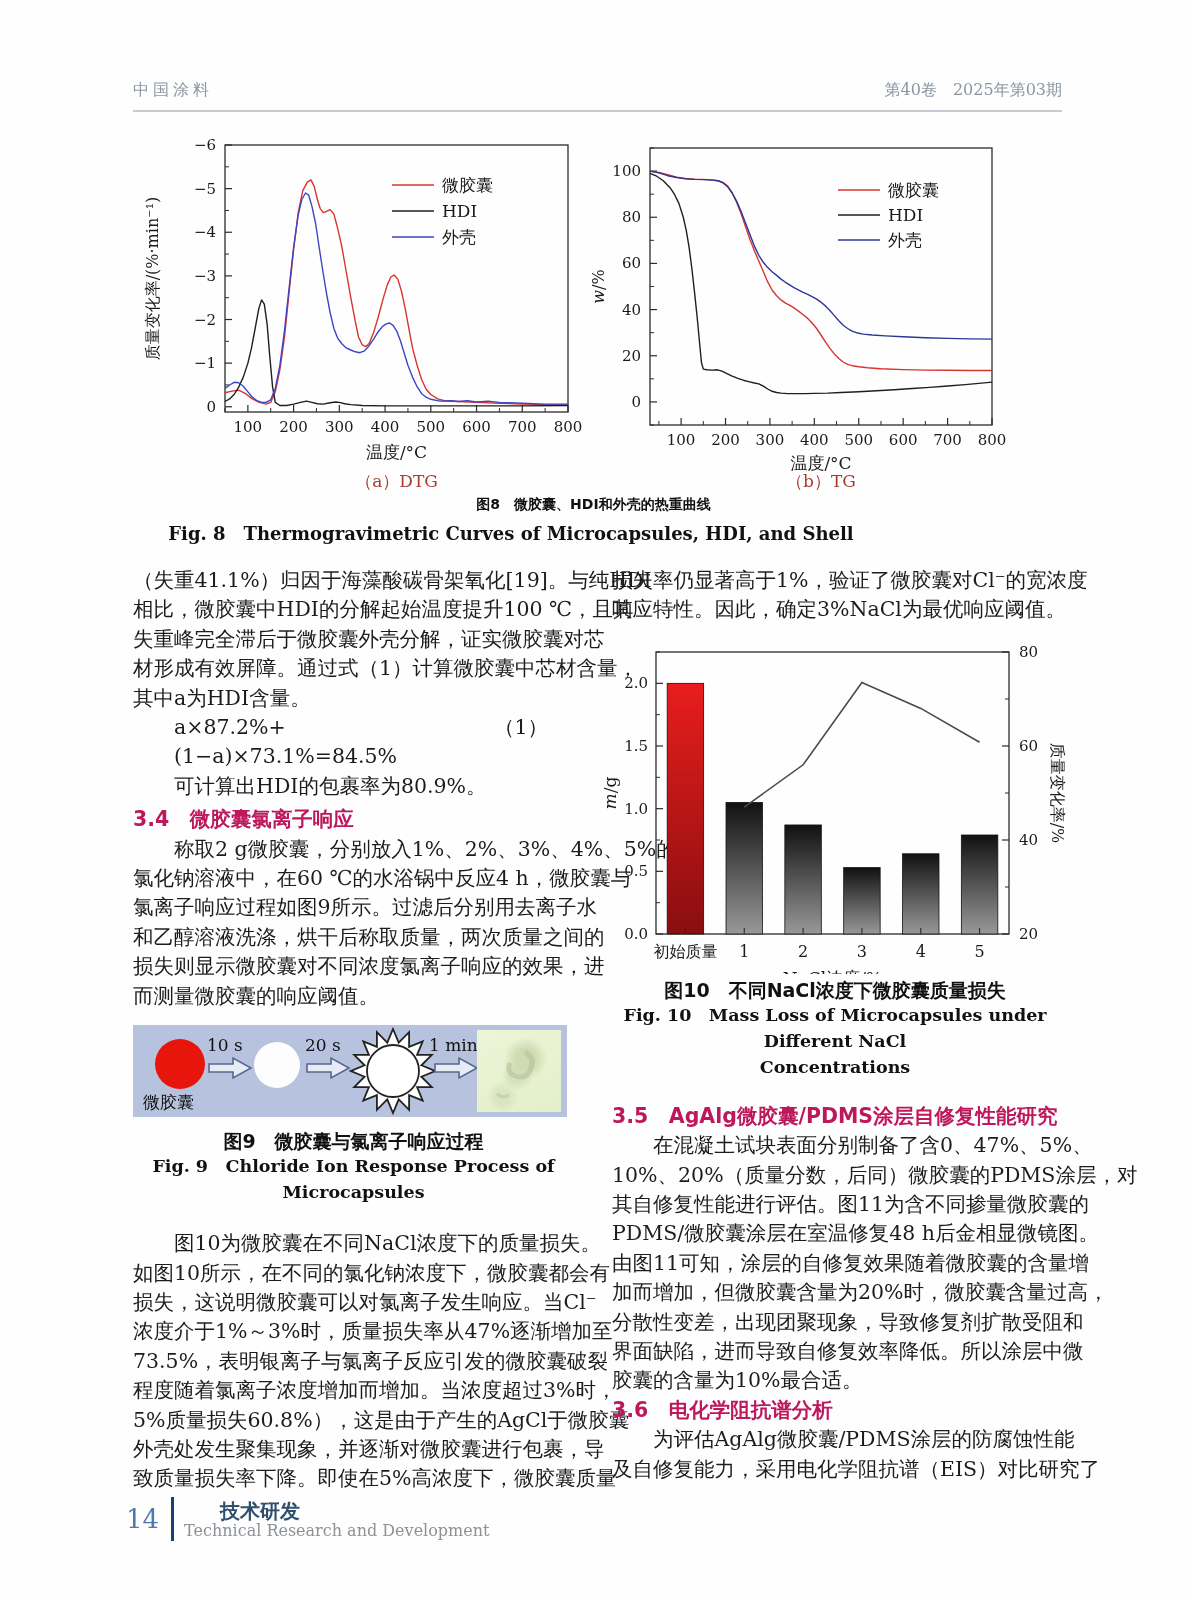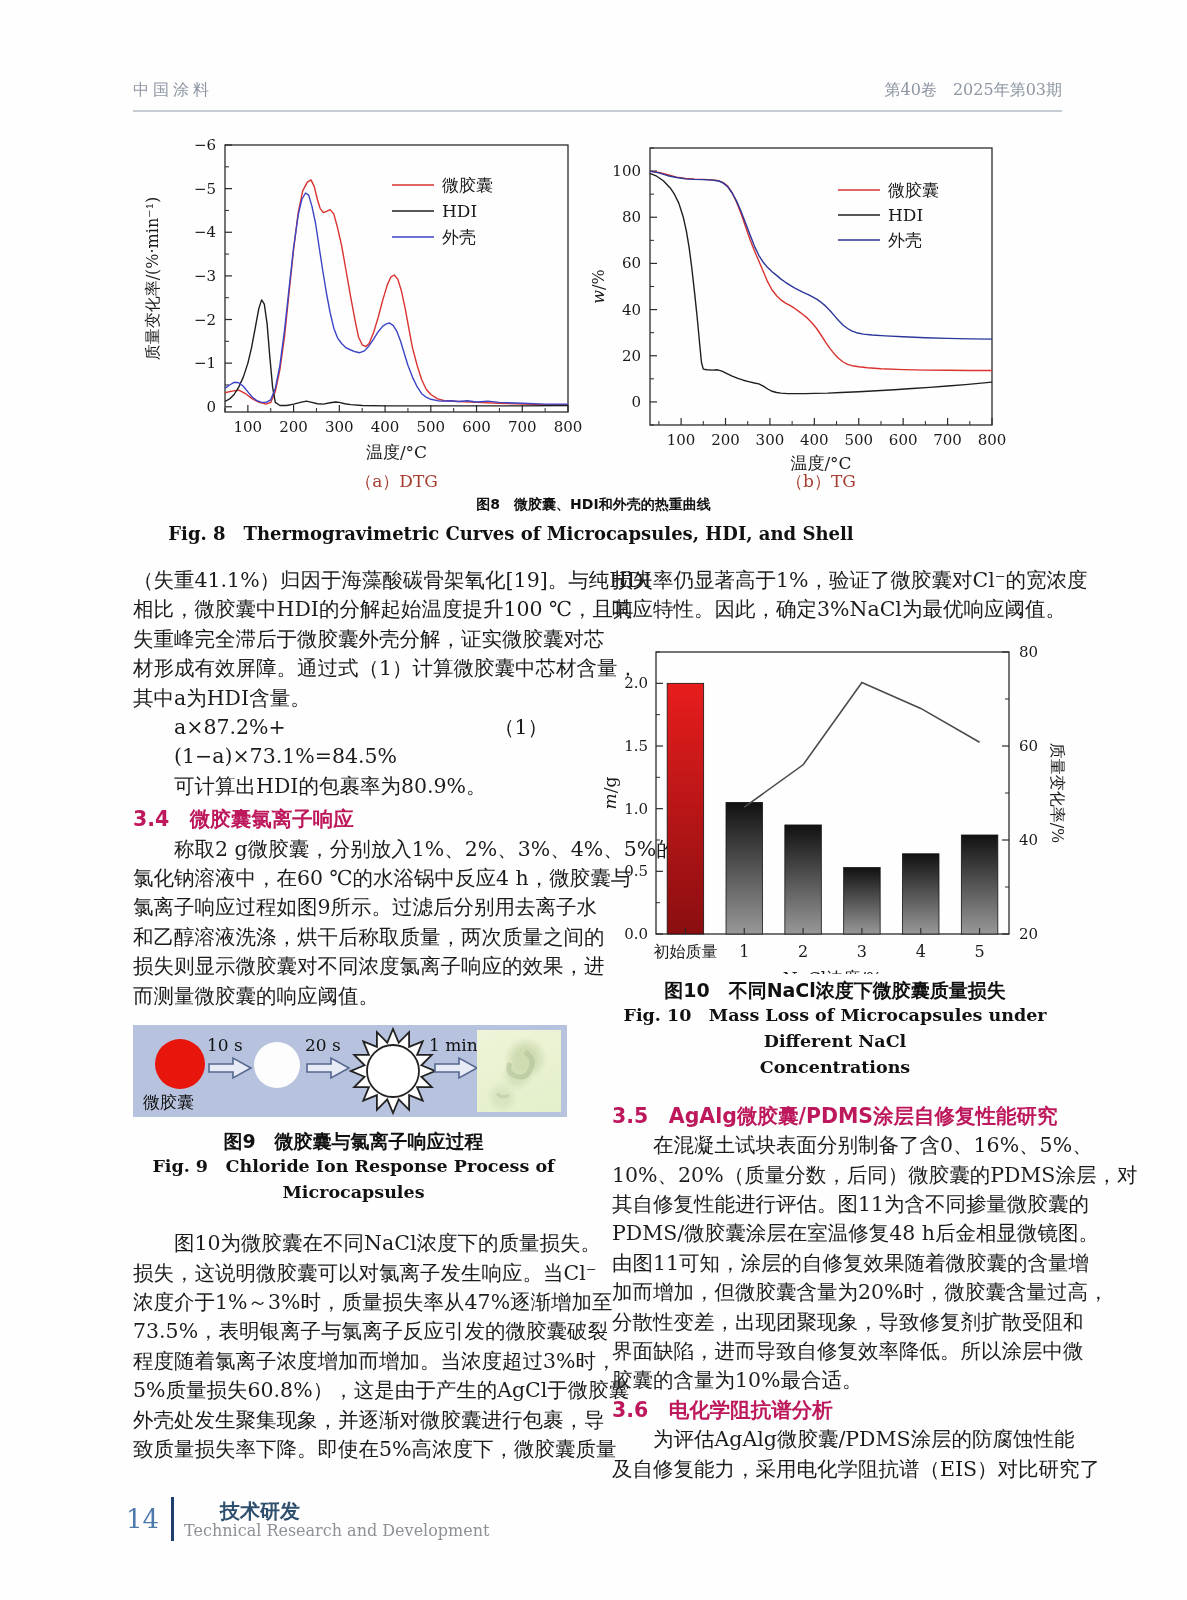--- a/index.html
+++ b/index.html
@@ -237,20 +237,21 @@
           <path d="M20 64 q6 5 12 1" fill="none" stroke="#b4c49c" stroke-width="3" opacity="0.5"></path>
         </svg>
       </div>
     </div>
 
     <div class="figcapzh">图9　微胶囊与氯离子响应过程</div>
     <div class="figcapen">Fig. 9　Chloride Ion Response Process of Microcapsules</div>
 
     <div class="indent-first" style="margin-top:24px;">
         <div class="tline">图10为微胶囊在不同NaCl浓度下的质量损失。</div>
+        <div class="tline">如图10所示，在不同的氯化钠浓度下，微胶囊都会有</div>
         <div class="tline">损失，这说明微胶囊可以对氯离子发生响应。当Cl⁻</div>
         <div class="tline">浓度介于1%～3%时，质量损失率从47%逐渐增加至</div>
         <div class="tline">73.5%，表明银离子与氯离子反应引发的微胶囊破裂</div>
         <div class="tline">程度随着氯离子浓度增加而增加。当浓度超过3%时，</div>
         <div class="tline">5%质量损失60.8%），这是由于产生的AgCl于微胶囊</div>
         <div class="tline">外壳处发生聚集现象，并逐渐对微胶囊进行包裹，导</div>
         <div class="tline">致质量损失率下降。即使在5%高浓度下，微胶囊质量</div>
       </div>
   </div>
 
@@ -318,21 +319,21 @@
           <text x="379.58333333333337" y="318" font-size="16" text-anchor="middle" font-family="&quot;DejaVu Serif&quot;,&quot;Liberation Serif&quot;,serif">5</text>
           <text x="232.5" y="345" font-size="17" text-anchor="middle" font-family="&quot;DejaVu Serif&quot;,&quot;Liberation Serif&quot;,serif">NaCl浓度/%</text>
           <text x="16" y="154" font-size="17" text-anchor="middle" font-family="&quot;DejaVu Serif&quot;,&quot;Liberation Serif&quot;,serif" transform="rotate(-90 16 154)"><tspan font-style="italic">m</tspan><tspan>/g</tspan></text>
           <text x="452" y="154" font-size="16" text-anchor="middle" font-family="&quot;DejaVu Serif&quot;,&quot;Liberation Serif&quot;,serif" transform="rotate(90 452 154)">质量变化率/%</text>
         </svg></div>
     <div class="figcapzh" style="margin-top:4px;">图10　不同NaCl浓度下微胶囊质量损失</div>
     <div class="figcapen">Fig. 10　Mass Loss of Microcapsules under Different NaCl</div>
     <div class="figcapen">Concentrations</div>
     <div class="sechead" style="margin-top:22px;">3.5　AgAlg微胶囊/PDMS涂层自修复性能研究</div>
     <div class="indent-first">
-        <div class="tline">在混凝土试块表面分别制备了含0、16%、5%、</div>
+        <div class="tline">在混凝土试块表面分别制备了含0、47%、5%、</div>
         <div class="tline">10%、20%（质量分数，后同）微胶囊的PDMS涂层，对</div>
         <div class="tline">其自修复性能进行评估。图11为含不同掺量微胶囊的</div>
         <div class="tline">PDMS/微胶囊涂层在室温修复48 h后金相显微镜图。</div>
         <div class="tline">由图11可知，涂层的自修复效果随着微胶囊的含量增</div>
         <div class="tline">加而增加，但微胶囊含量为20%时，微胶囊含量过高，</div>
         <div class="tline">分散性变差，出现团聚现象，导致修复剂扩散受阻和</div>
         <div class="tline">界面缺陷，进而导致自修复效率降低。所以涂层中微</div>
         <div class="tline">胶囊的含量为10%最合适。</div>
       </div>
     <div class="sechead" style="margin-top:0px;">3.6　电化学阻抗谱分析</div>

